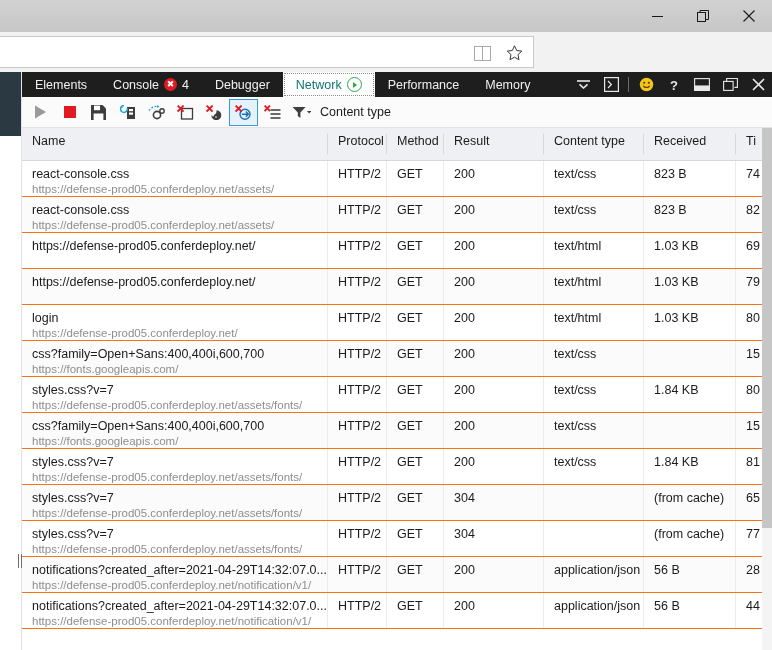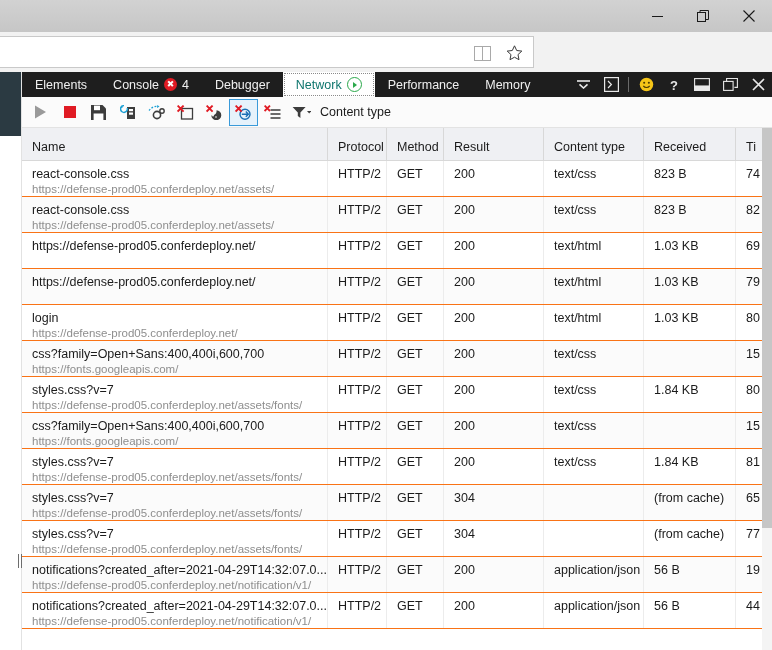--- a/index.html
+++ b/index.html
@@ -76,21 +76,21 @@
   .tb-label{font-size:12.5px;color:#1b1b1b;margin-left:4px;}
   .find-box{
     position:absolute;right:2px;top:4px;width:148px;height:22px;
     background:#fff;border:1px solid #c0c0c0;box-sizing:border-box;
     display:flex;align-items:center;padding-left:6px;
   }
   .find-box span{font-size:12px;color:#8a8a8a;}
 
   
   .grid{position:absolute;left:22px;top:56px;width:750px;height:522px;overflow:hidden;background:#fff;}
-  .ghead{display:flex;height:32px;background:#eff0f3;border-bottom:1px solid #d8d8d8;}
+  .ghead{display:flex;height:32px;background:#eff0f3;border-bottom:1px solid #d8d8d8;align-items:center;}
   .ghead .cell{
     display:flex;align-items:flex-end;padding:0 0 6px 10px;box-sizing:border-box;
     font-size:12.5px;color:#1b1b1b;border-left:1px solid #d8d8d8;
     overflow:hidden;white-space:nowrap;
   }
   .ghead .cell:first-child{border-left:none;}
   .rows{position:relative;}
   .row{display:flex;border-bottom:1px solid #f97316;box-sizing:border-box;}
   .row.alt{background:#fbfbfb;}
   .row .cell{
@@ -484,21 +484,21 @@
           <div class="row alt" style="height: 36px;">
             <div class="cell c-name">
               <span class="nm">notifications?created_after=2021-04-29T14:32:07.0...</span>
               <span class="url">https://defense-prod05.conferdeploy.net/notification/v1/</span>
             </div>
             <div class="cell c-proto">HTTP/2</div>
             <div class="cell c-method">GET</div>
             <div class="cell c-result">200</div>
             <div class="cell c-ctype">application/json</div>
             <div class="cell c-recv">56 B</div>
-            <div class="cell c-time">19</div>
+            <div class="cell c-time">28</div>
           </div>
           <div class="row" style="height: 36px;">
             <div class="cell c-name">
               <span class="nm">notifications?created_after=2021-04-29T14:32:07.0...</span>
               <span class="url">https://defense-prod05.conferdeploy.net/notification/v1/</span>
             </div>
             <div class="cell c-proto">HTTP/2</div>
             <div class="cell c-method">GET</div>
             <div class="cell c-result">200</div>
             <div class="cell c-ctype">application/json</div>

